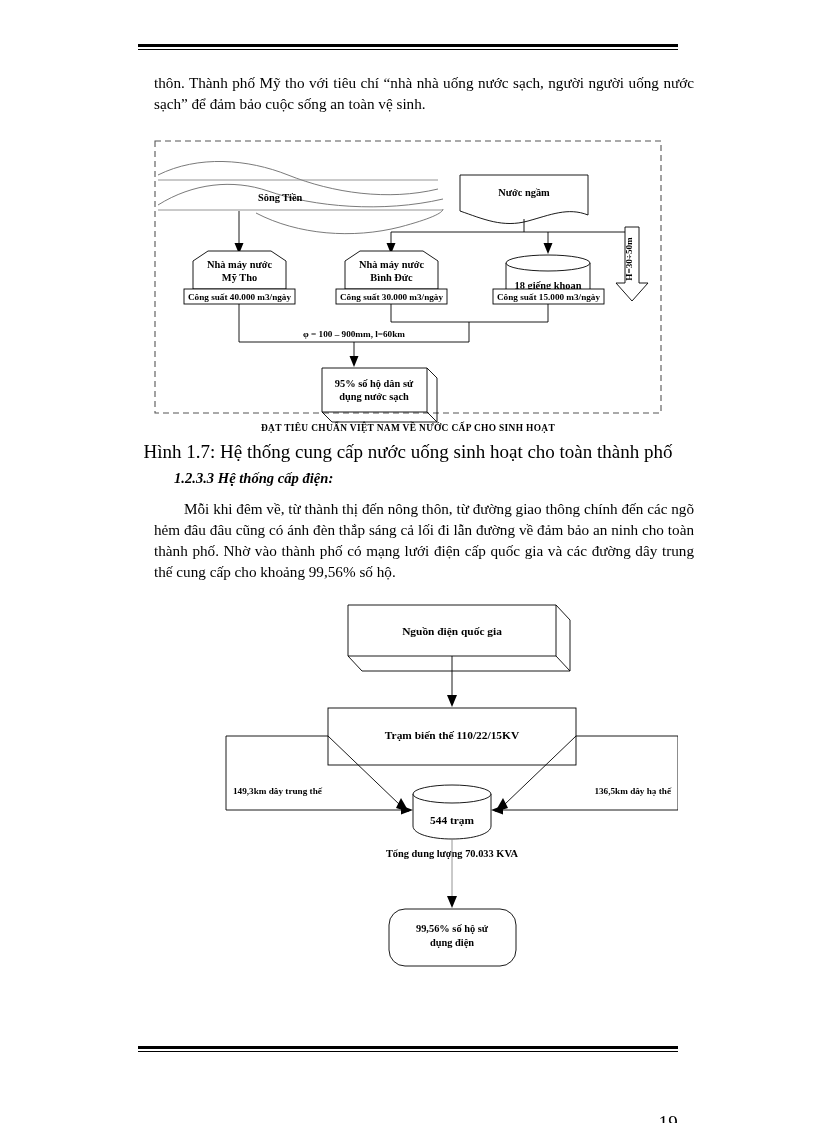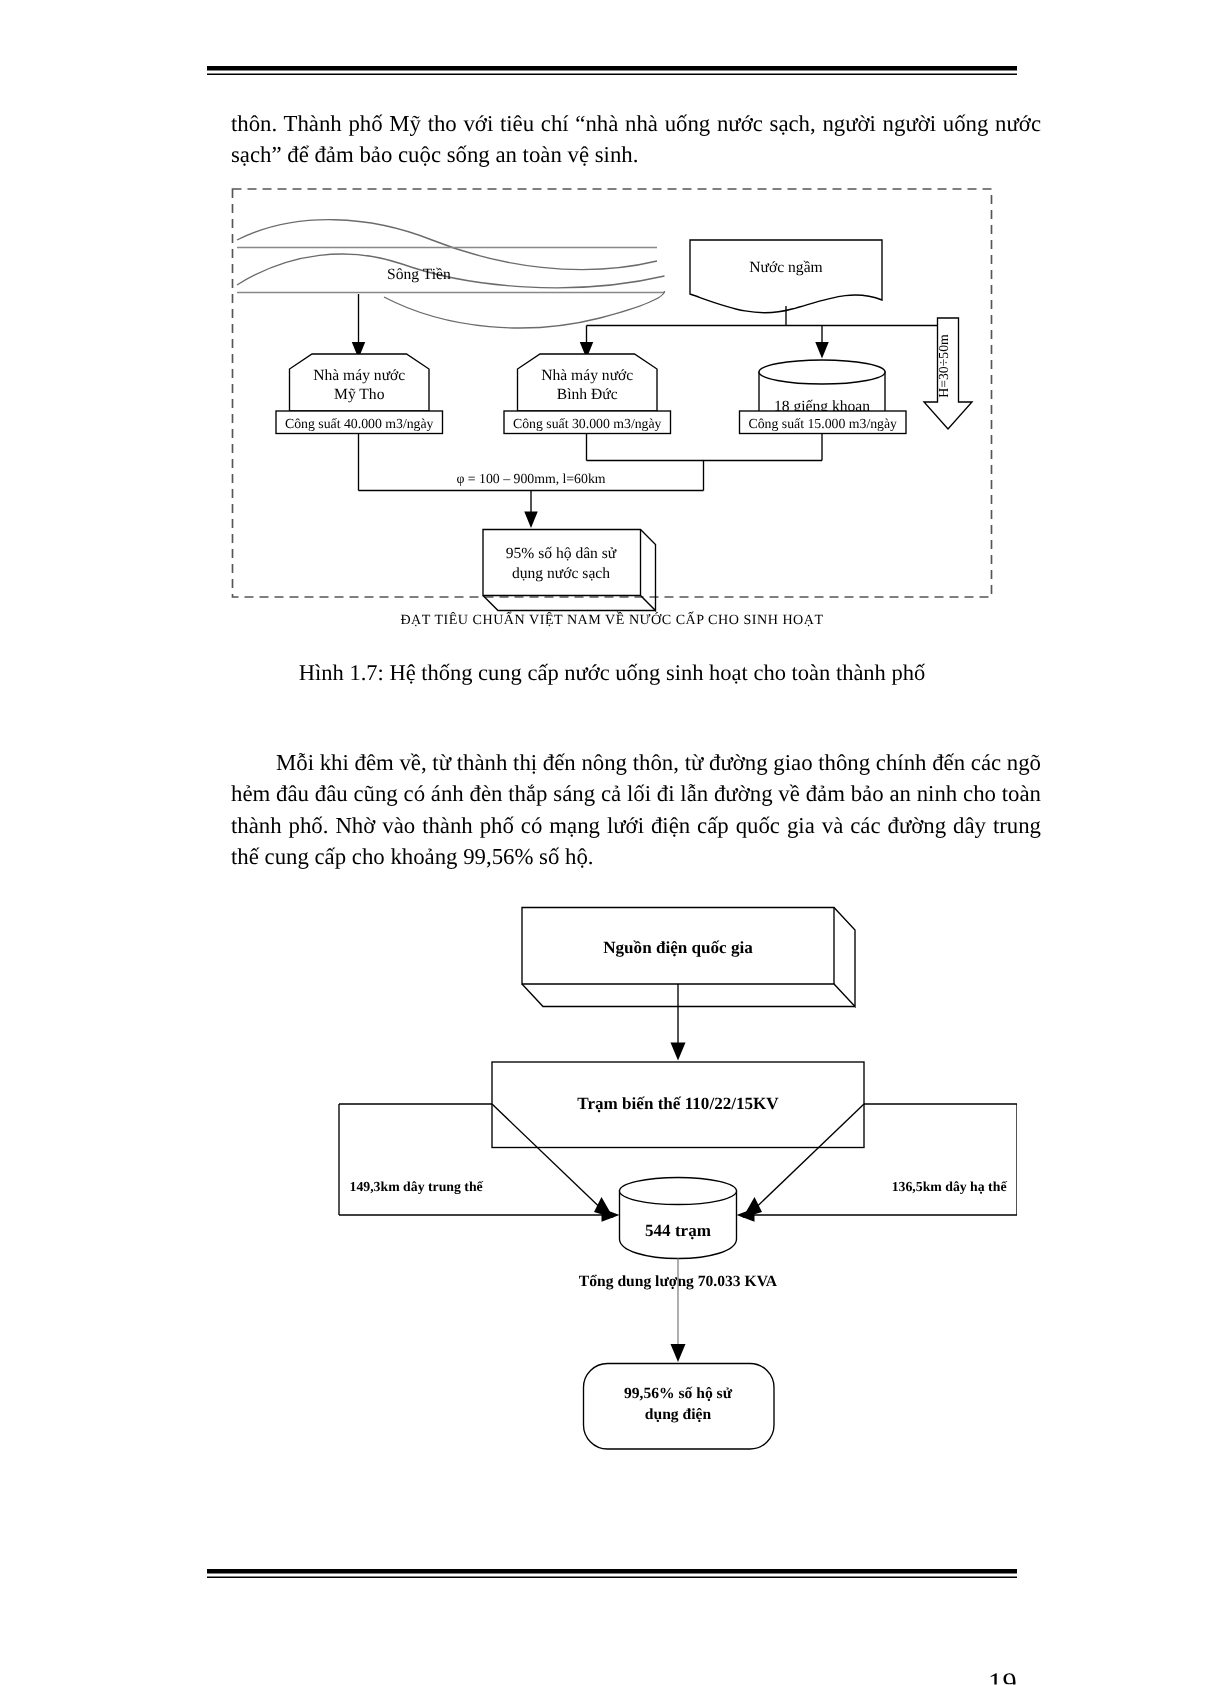--- a/index.html
+++ b/index.html
@@ -27,21 +27,21 @@
   
   .para{
     position:absolute;left:154px;width:540px;
     font-size:15.2px;line-height:21px;
     text-align:justify;text-justify:inter-word;
   }
   .indent{text-indent:30px;}
 
   .caption{
     position:absolute;left:138px;width:540px;
-    text-align:center;font-size:15px;
+    text-align:center;font-size:19px;
   }
   .heading{
     position:absolute;left:138px;width:540px;
     font-size:14.6px;font-style:italic;font-weight:bold;
     text-indent:36px;
   }
 
   
   .fig{position:absolute;left:138px;width:540px;}
   .fig svg{display:block;}
@@ -60,21 +60,21 @@
 </head>
 <body>
 
 <div class="page">
 
   <div class="rule rule-thick" id="hdr-thick"></div>
   <div class="rule rule-thin" id="hdr-thin"></div>
 
   <div class="para" style="top:72px;">thôn. Thành phố Mỹ tho với tiêu chí “nhà nhà uống nước sạch, người người uống nước sạch” để đảm bảo cuộc sống an toàn vệ sinh.</div>
 
-  <div class="fig" style="top:124px;">
+  <div class="fig" style="top:139px;font-weight:bold;">
     <svg width="540" height="300" viewBox="0 0 540 300" xmlns="http://www.w3.org/2000/svg">
 
       <rect class="dash" x="17" y="2" width="506" height="272"></rect>
 
       <path class="strokeg" d="M20,36 C60,16 110,20 150,36 C195,54 250,62 300,50"></path>
       <line class="dotline" x1="20" y1="41" x2="300" y2="41"></line>
       <path class="strokeg" d="M20,66 C55,44 95,40 130,52 C175,68 245,74 305,60"></path>
       <line class="dotline" x1="20" y1="71" x2="305" y2="71"></line>
       <path class="strokeg" d="M118,74 C160,96 215,100 262,88 C292,80 305,74 305,70"></path>
       <text class="t10" x="120" y="62">Sông Tiền</text>
@@ -129,20 +129,21 @@
       <path class="stroke" d="M289,229 L289,273"></path>
       <text class="t10" x="236" y="248" text-anchor="middle">95% số hộ dân sử</text>
       <text class="t10" x="236" y="261" text-anchor="middle">dụng nước sạch</text>
 
       <text class="tcaps" x="270" y="292" text-anchor="middle">ĐẠT TIÊU CHUẨN VIỆT NAM VỀ NƯỚC CẤP CHO SINH HOẠT</text>
     </svg>
   </div>
 
   <div class="caption" style="top:441px;">Hình 1.7: Hệ thống cung cấp nước uống sinh hoạt cho toàn thành phố</div>
 
+  <div class="heading" style="top:470px;">1.2.3.3  Hệ thống cấp điện:</div>
 
   <div class="para indent" style="top:498px;">Mỗi khi đêm về, từ thành thị đến nông thôn, từ đường giao thông chính đến các ngõ hẻm đâu đâu cũng có ánh đèn thắp sáng cả lối đi lẫn đường về đảm bảo an ninh cho toàn thành phố. Nhờ vào thành phố có mạng lưới điện cấp quốc gia và các đường dây trung thế cung cấp cho khoảng 99,56% số hộ.</div>
 
   <div class="fig" style="top:598px;font-weight:bold;">
     <svg width="540" height="370" viewBox="0 0 540 370" xmlns="http://www.w3.org/2000/svg">
 
       <path class="stroke" d="M210,7 L418,7 L432,22 L432,73 L418,58 L210,58 Z" fill="#fff"></path>
       <path class="stroke" d="M210,58 L224,73 L432,73"></path>
       <path class="stroke" d="M418,7 L418,58"></path>
       <text class="t11" x="314" y="37" text-anchor="middle">Nguồn điện quốc gia</text>

